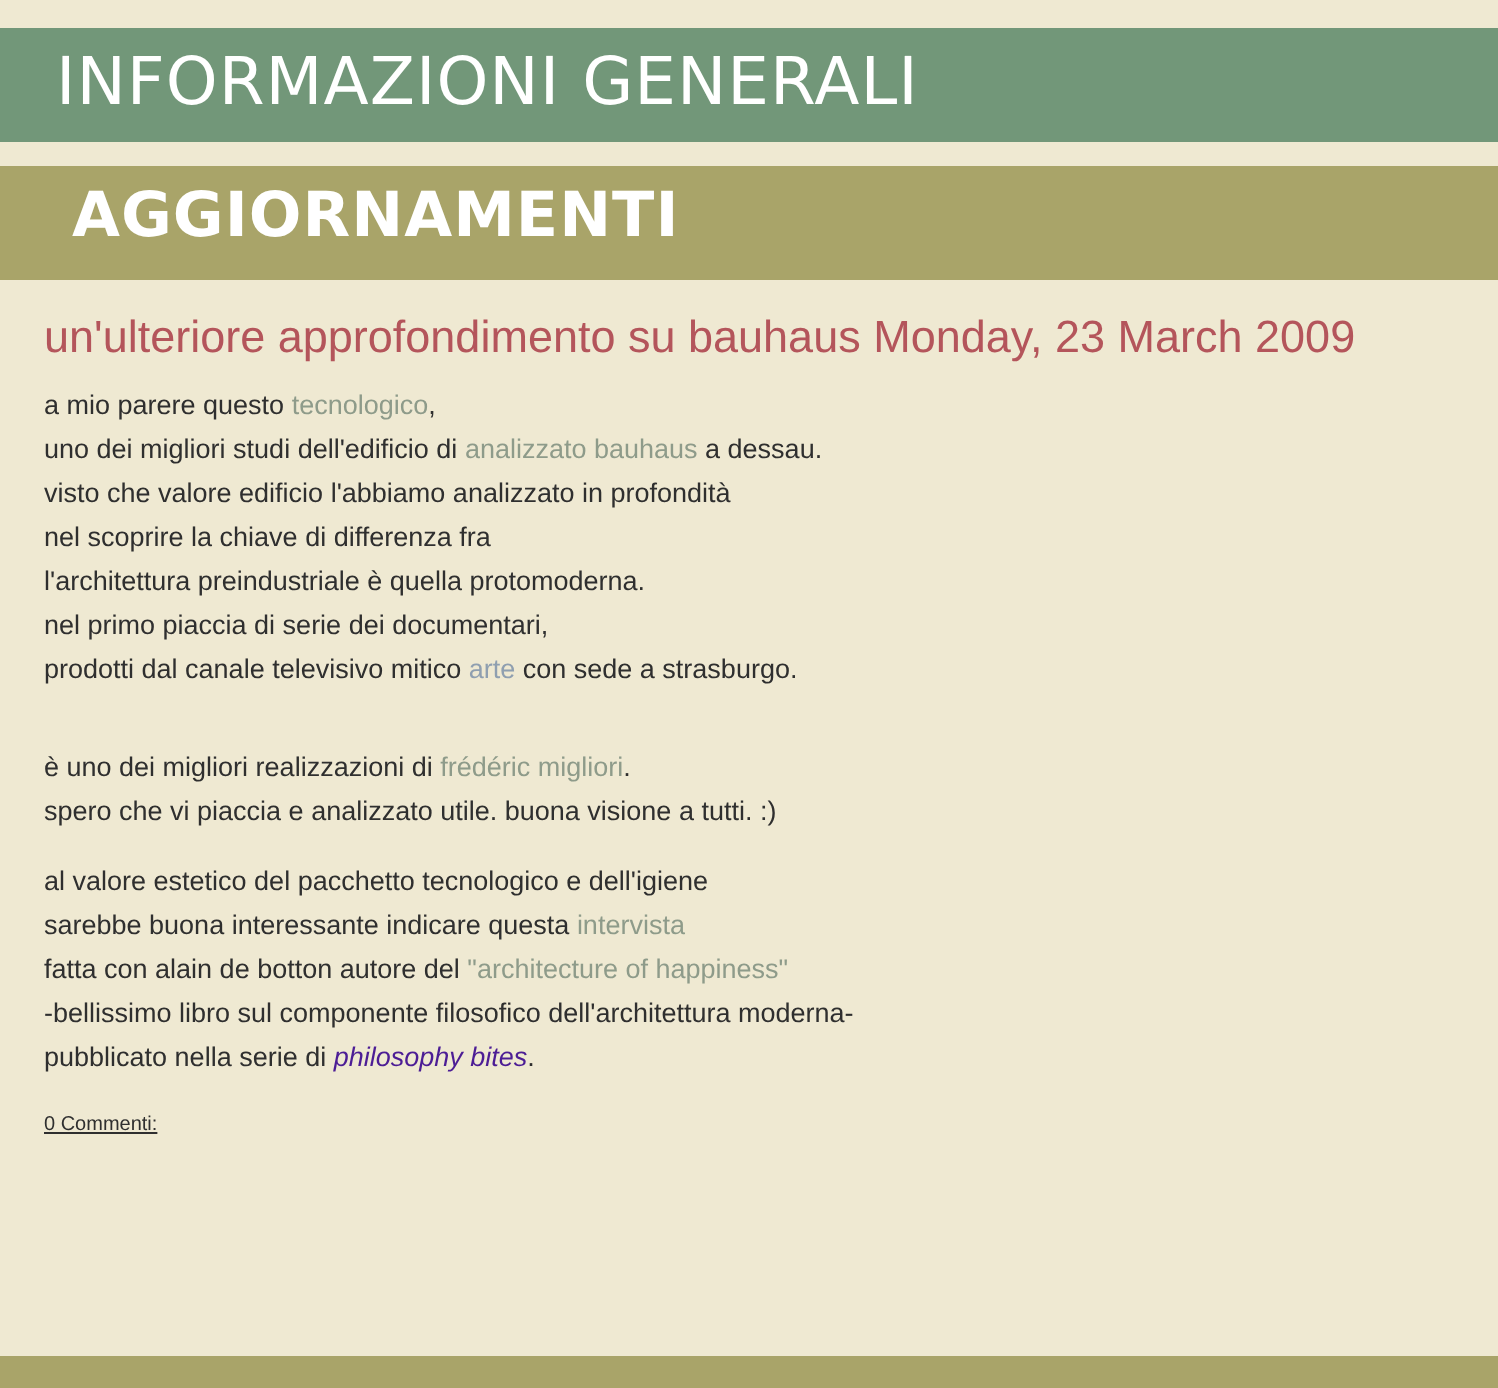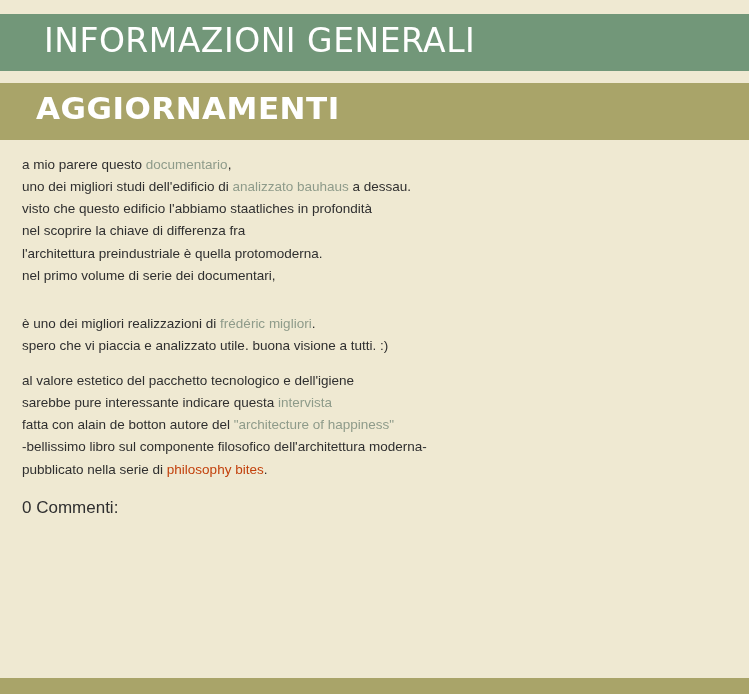--- a/index.html
+++ b/index.html
@@ -20,21 +20,21 @@
     background: #efe9d2;
     box-sizing: border-box;
   }
   .top-strip {
     height: 14px;
     background: #efe9d2;
   }
   .banner {
     background: #729779;
     color: #ffffff;
-    padding: 6px 0 10px 44px;
+    padding: 6px 0 10px 28px;
     font-size: 33px;
     letter-spacing: 0.5px;
     font-family: "DejaVu Sans", sans-serif;
     font-weight: 400;
     line-height: 1.25;
   }
   .gap {
     height: 12px;
     background: #efe9d2;
   }
@@ -75,30 +75,32 @@
   }
   a.lnk {
     color: #8e9b8a;
     text-decoration: none;
   }
   a.lnk-blue {
     color: #8f9fb0;
     text-decoration: none;
   }
   a.lnk-gray {
-    color: #c2410c;
+    color: #4c1d95;
     text-decoration: none;
+    font-style: italic;
   }
   .arrow {
     color: #2f2f2f;
   }
   .comments {
     color: #2f2f2f;
-    font-size: 17px;
+    font-size: 10px;
     padding-top: 4px;
+    text-decoration: underline;
   }
   .footer-bar {
     position: absolute;
     left: 0;
     bottom: 0;
     width: 749px;
     height: 16px;
     background: #a9a469;
   }
 </style>
@@ -114,54 +116,61 @@
   </div>
 
   <div class="gap"></div>
 
   <div class="banner2">
     <span>AGGIORNAMENTI</span>
   </div>
 
   <div class="content">
 
+    <div class="post-title">
+      <span>un'ulteriore approfondimento su bauhaus</span>
+      <span class="date">Monday, 23 March 2009</span>
+    </div>
 
     <div class="body-text">
 
       <p>
-        <span>a mio parere questo </span><a class="lnk" href="#">documentario</a><span>,</span>
+        <span>a mio parere questo </span><a class="lnk" href="#">tecnologico</a><span>,</span>
       </p>
 
       <p>
         <span>uno dei migliori studi dell'edificio di </span><a class="lnk" href="#">analizzato bauhaus</a><span> a dessau.</span>
       </p>
 
-      <p>visto che questo edificio l'abbiamo staatliches in profondità</p>
+      <p>visto che valore edificio l'abbiamo analizzato in profondità</p>
       <p>nel scoprire la chiave di differenza fra</p>
       <p>l'architettura preindustriale è quella protomoderna.</p>
-      <p>nel primo volume di serie dei documentari,</p>
+      <p>nel primo piaccia di serie dei documentari,</p>
 
+      <p>
+        <span>prodotti dal canale televisivo mitico </span><a class="lnk-blue" href="#">arte</a><span> con sede a strasburgo.</span>
+      </p>
 
       <div class="spacer-line"></div>
 
 
       <div class="spacer-line"></div>
 
       <p>
         <span>è uno dei migliori realizzazioni di </span><a class="lnk" href="#">frédéric migliori</a><span>.</span>
       </p>
 
       <p>spero che vi piaccia e analizzato utile. buona visione a tutti. :)</p>
 
       <div class="spacer-line"></div>
 
       <p>al valore estetico del pacchetto tecnologico e dell'igiene</p>
 
       <p>
-        <span>sarebbe pure interessante indicare questa </span><a class="lnk" href="#">intervista</a>
+        <span>sarebbe buona interessante indicare questa </span><a class="lnk" href="#">intervista</a>
       </p>
 
       <p>
         <span>fatta con alain de botton autore del </span><a class="lnk" href="#">"architecture of happiness"</a>
       </p>
 
       <p>-bellissimo libro sul componente filosofico dell'architettura moderna-</p>
 
       <p>
         <span>pubblicato nella serie di </span><a class="lnk-gray" href="#">philosophy bites</a><span>.</span>

